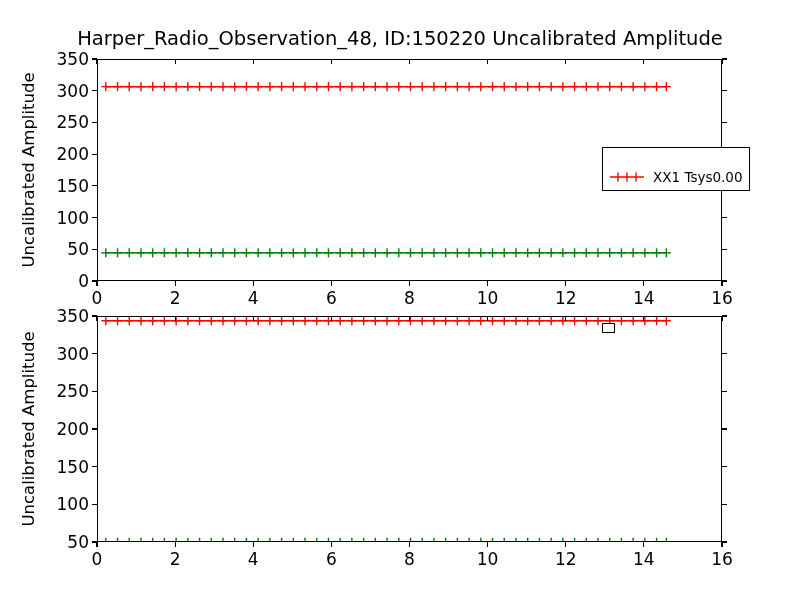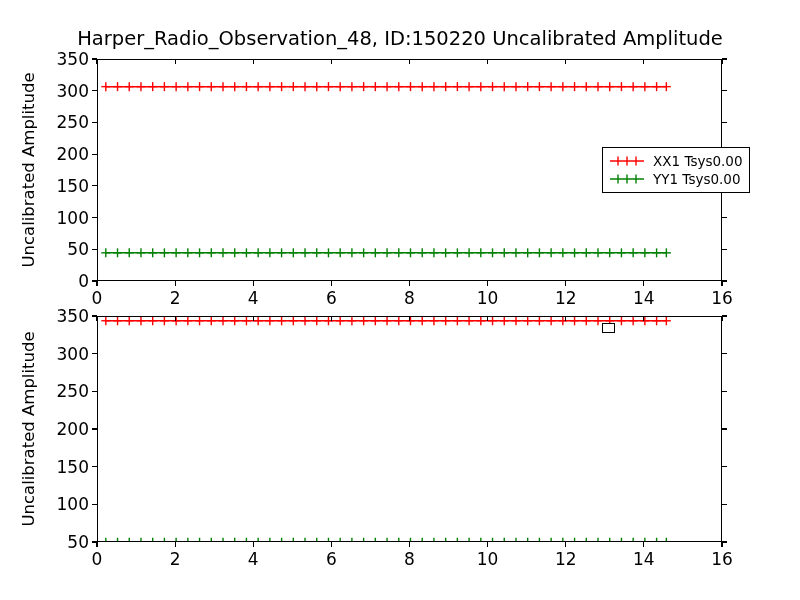--- a/index.html
+++ b/index.html
@@ -95,20 +95,21 @@
     box-sizing: border-box;
     border: 1.1px solid #000;
     background: #ffffff;
     padding: 4px 6px 4px 5px;
   }
   .legend-row {
     display: flex;
     align-items: center;
     height: 18px;
     white-space: nowrap;
+    margin-top: 16px;
   }
   .legend-sample {
     width: 38px;
     height: 14px;
     margin-right: 7px;
     flex: none;
   }
   .legend-text {
     font-size: 13.5px;
     color: #000;
@@ -388,29 +389,20 @@
   <div class="legend" id="legend-top" style="left: 602px; top: 147px;">
       <div class="legend-row">
         <svg class="legend-sample" width="38" height="14">
           <line x1="2" x2="36" y1="7" y2="7" stroke="#ff0000" stroke-width="1.5"></line>
           <line x1="10" x2="10" y1="2.5" y2="11.5" stroke="#ff0000" stroke-width="1.4"></line>
           <line x1="19" x2="19" y1="2.5" y2="11.5" stroke="#ff0000" stroke-width="1.4"></line>
           <line x1="28" x2="28" y1="2.5" y2="11.5" stroke="#ff0000" stroke-width="1.4"></line>
         </svg>
         <span class="legend-text">XX1 Tsys0.00</span>
       </div>
-      <div class="legend-row">
-        <svg class="legend-sample" width="38" height="14">
-          <line x1="2" x2="36" y1="7" y2="7" stroke="#008000" stroke-width="1.5"></line>
-          <line x1="10" x2="10" y1="2.5" y2="11.5" stroke="#008000" stroke-width="1.4"></line>
-          <line x1="19" x2="19" y1="2.5" y2="11.5" stroke="#008000" stroke-width="1.4"></line>
-          <line x1="28" x2="28" y1="2.5" y2="11.5" stroke="#008000" stroke-width="1.4"></line>
-        </svg>
-        <span class="legend-text">YY1 Tsys0.00</span>
-      </div>
     </div>
 
   <div class="axes" id="axes-bottom">
     <div class="plot-inner">
       <svg class="plot-svg" id="svg-bottom" width="625" height="226">
           <g>
             <path d="M7.81 3.77L19.53 3.77L31.25 3.77L42.97 3.77L54.69 3.77L66.41 3.77L78.13 3.77L89.84 3.77L101.56 3.77L113.28 3.77L125.00 3.77L136.72 3.77L148.44 3.77L160.16 3.77L171.88 3.77L183.59 3.77L195.31 3.77L207.03 3.77L218.75 3.77L230.47 3.77L242.19 3.77L253.91 3.77L265.63 3.77L277.34 3.77L289.06 3.77L300.78 3.77L312.50 3.77L324.22 3.77L335.94 3.77L347.66 3.77L359.38 3.77L371.09 3.77L382.81 3.77L394.53 3.77L406.25 3.77L417.97 3.77L429.69 3.77L441.41 3.77L453.13 3.77L464.84 3.77L476.56 3.77L488.28 3.77L500.00 3.77L511.72 3.77L523.44 3.77L535.16 3.77L546.88 3.77L558.59 3.77L568.36 3.77" fill="none" stroke="#ff0000" stroke-width="1.5"></path>
             <line x1="3.3125" x2="12.3125" y1="3.76666666666668" y2="3.76666666666668" stroke="#ff0000" stroke-width="1.4"></line>
             <line x1="7.8125" x2="7.8125" y1="-0.7333333333333201" y2="8.26666666666668" stroke="#ff0000" stroke-width="1.4"></line>
             <line x1="15.03125" x2="24.03125" y1="3.76666666666668" y2="3.76666666666668" stroke="#ff0000" stroke-width="1.4"></line>

